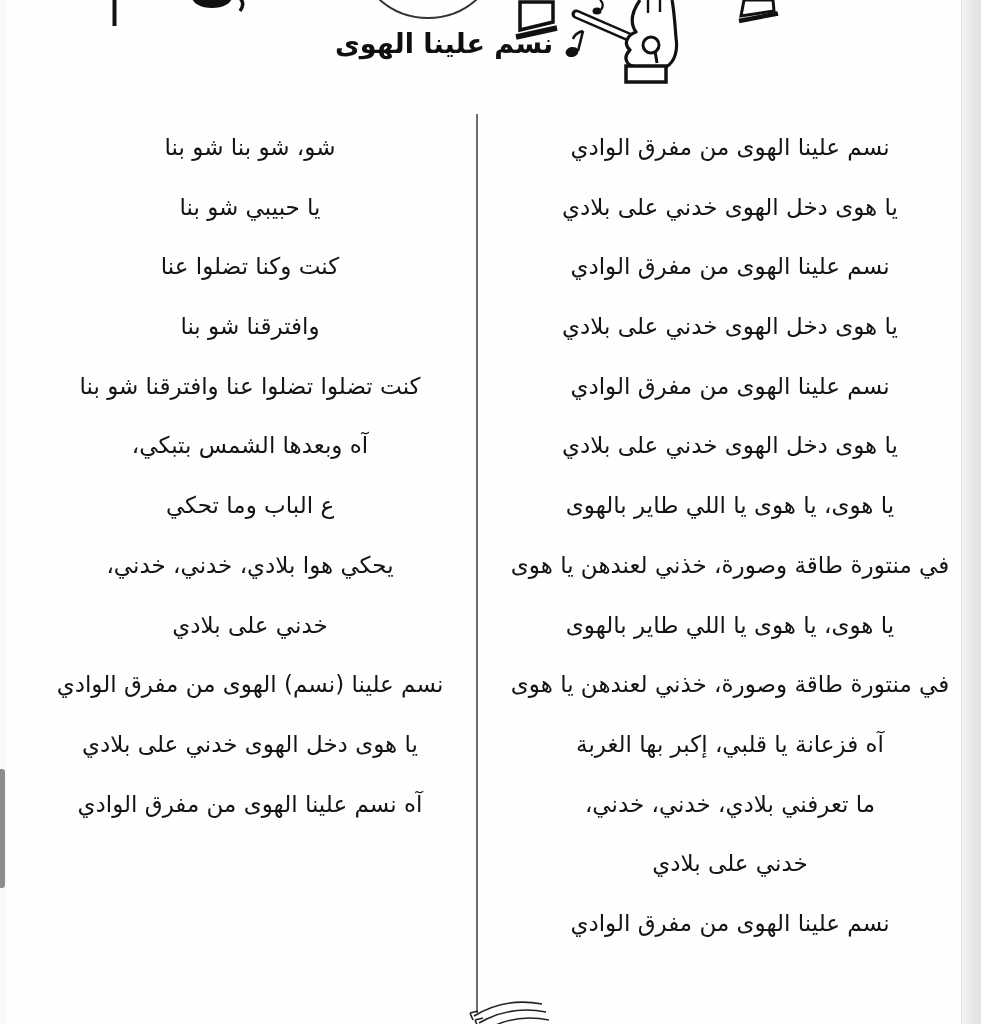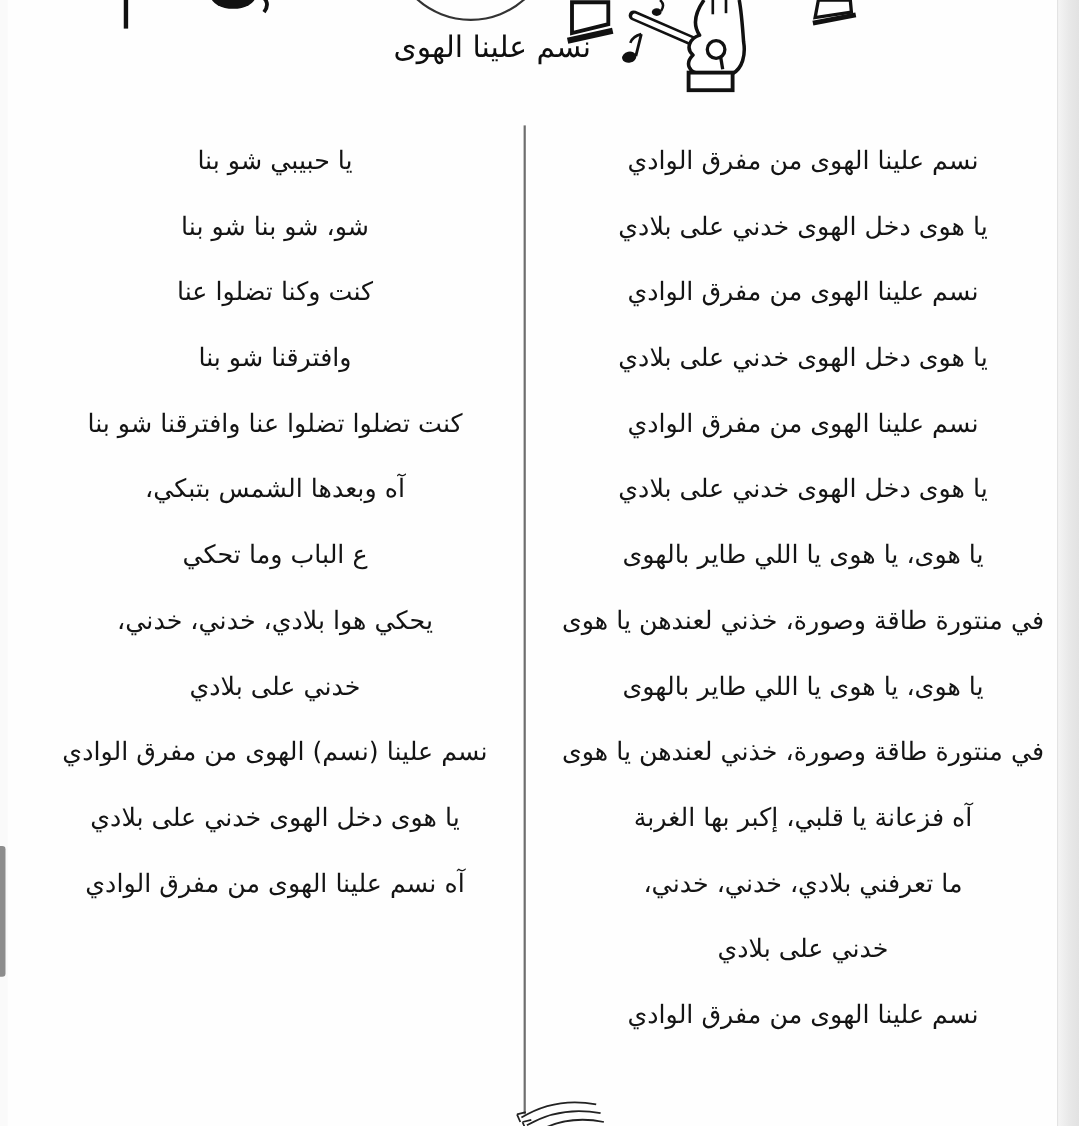--- a/index.html
+++ b/index.html
@@ -11,22 +11,22 @@
     font-family:"DejaVu Sans", sans-serif;
     color:#141414;
   }
   .deco-top {
     position:absolute; left:0; top:0;
     width:981px; height:110px;
     pointer-events:none;
   }
   .page-title {
     position:absolute; left:335px; top:28px; width:225px;
-    text-align:center;
-    font-size:27px; font-weight:normal;
+    text-align:left;
+    font-size:27px; font-weight:bold;
     direction:rtl;
     white-space:nowrap;
     color:#0f0f0f;
   }
   .divider {
     position:absolute;
     left:476px; top:114px;
     width:1.5px; height:899px;
     background:#6e6e6e;
   }
@@ -132,22 +132,22 @@
     <div class="line">في منتورة طاقة وصورة، خذني لعندهن يا هوى</div>
     <div class="line">يا هوى، يا هوى يا اللي طاير بالهوى</div>
     <div class="line">في منتورة طاقة وصورة، خذني لعندهن يا هوى</div>
     <div class="line">آه فزعانة يا قلبي، إكبر بها الغربة</div>
     <div class="line">ما تعرفني بلادي، خدني، خدني،</div>
     <div class="line">خدني على بلادي</div>
     <div class="line">نسم علينا الهوى من مفرق الوادي</div>
   </div>
 
   <div class="col col-left">
+    <div class="line">شو، شو بنا شو بنا</div>
     <div class="line">يا حبيبي شو بنا</div>
-    <div class="line">شو، شو بنا شو بنا</div>
     <div class="line">كنت وكنا تضلوا عنا</div>
     <div class="line">وافترقنا شو بنا</div>
     <div class="line">كنت تضلوا تضلوا عنا وافترقنا شو بنا</div>
     <div class="line">آه وبعدها الشمس بتبكي،</div>
     <div class="line">ع الباب وما تحكي</div>
     <div class="line">يحكي هوا بلادي، خدني، خدني،</div>
     <div class="line">خدني على بلادي</div>
     <div class="line">نسم علينا (نسم) الهوى من مفرق الوادي</div>
     <div class="line">يا هوى دخل الهوى خدني على بلادي</div>
     <div class="line">آه نسم علينا الهوى من مفرق الوادي</div>

